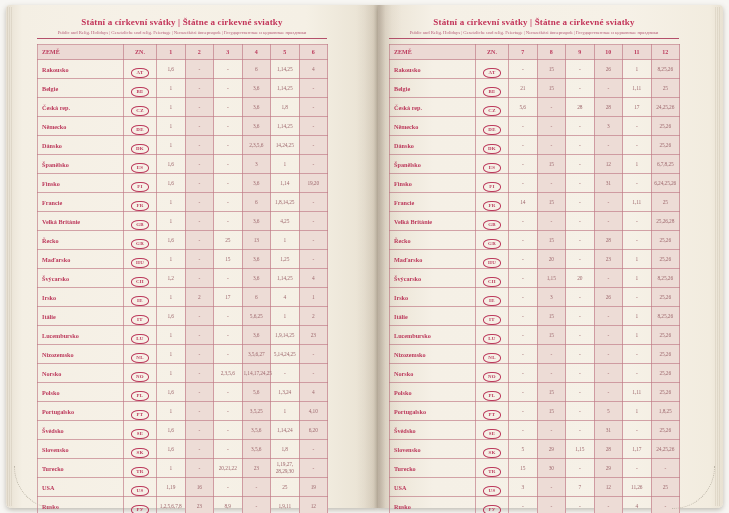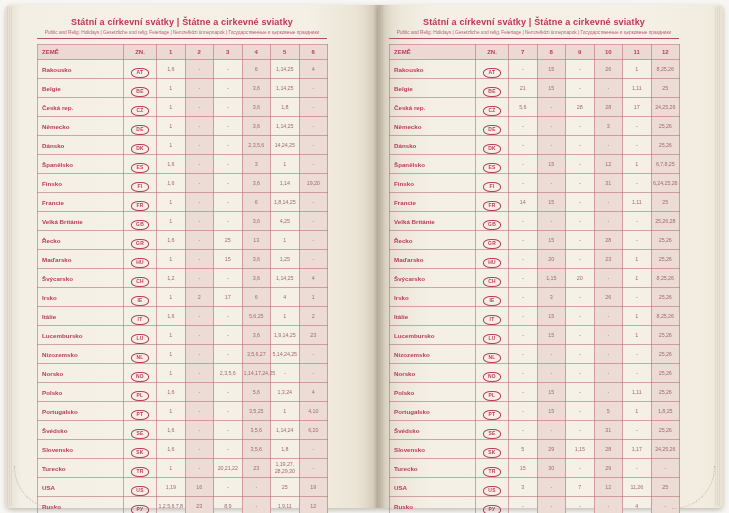--- a/index.html
+++ b/index.html
@@ -9,21 +9,21 @@
     --line:rgba(190,120,132,0.65);
     --shade:#eddcd6;
     --headbg:#ecd9d4;
   }
   html,body{margin:0;padding:0;}
   body{
     width:729px;height:513px;overflow:hidden;
     background:#f7f6f3;
     font-family:"Liberation Sans", sans-serif;
   }
-  .photo{position:relative;width:729px;height:513px;}
+  .photo{position:relative;width:729px;height:513px;font-family:Liberation Serif, serif;}
   .book{position:absolute;left:6px;top:5px;width:717px;height:503px;}
   .page{
     position:absolute;top:0;height:503px;
     box-shadow:0 2px 5px rgba(90,80,60,0.35);
   }
   .page-left{
     left:0;width:372px;border-radius:4px 0 0 5px;
     background:linear-gradient(90deg,#e7e0d2 0px,#f4efe4 16px,#f6f1e7 120px,#f5f0e5 300px,#eae3d4 358px,#ded5c4 372px);
   }
   .page-right{

